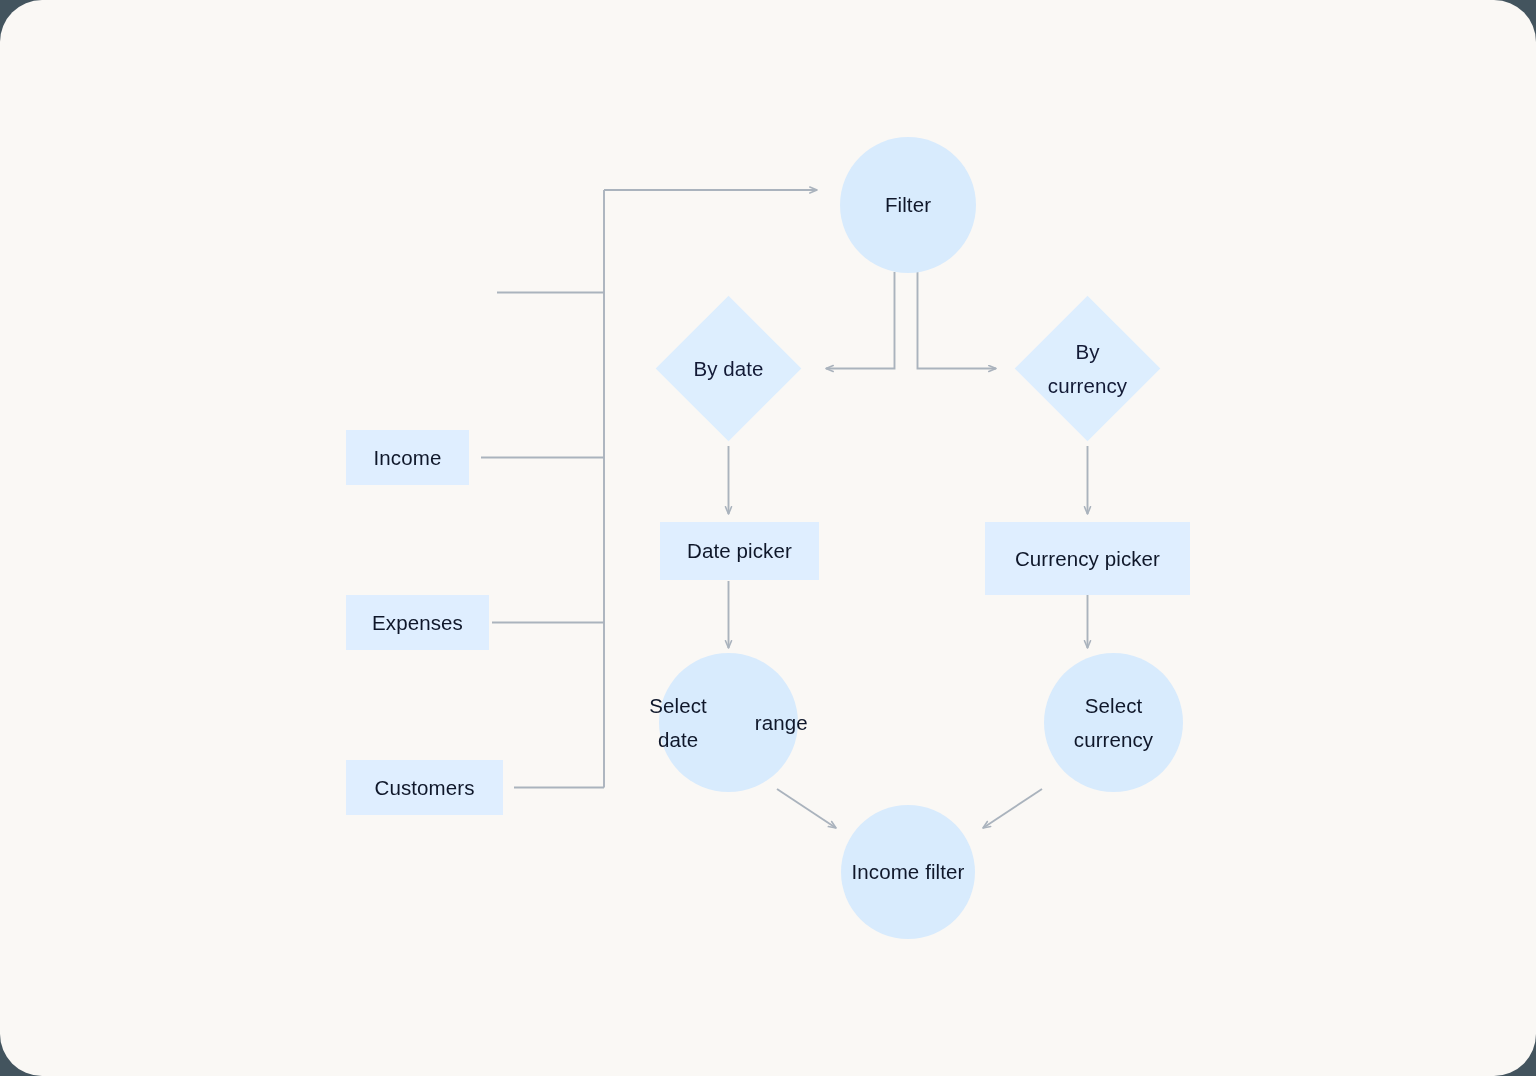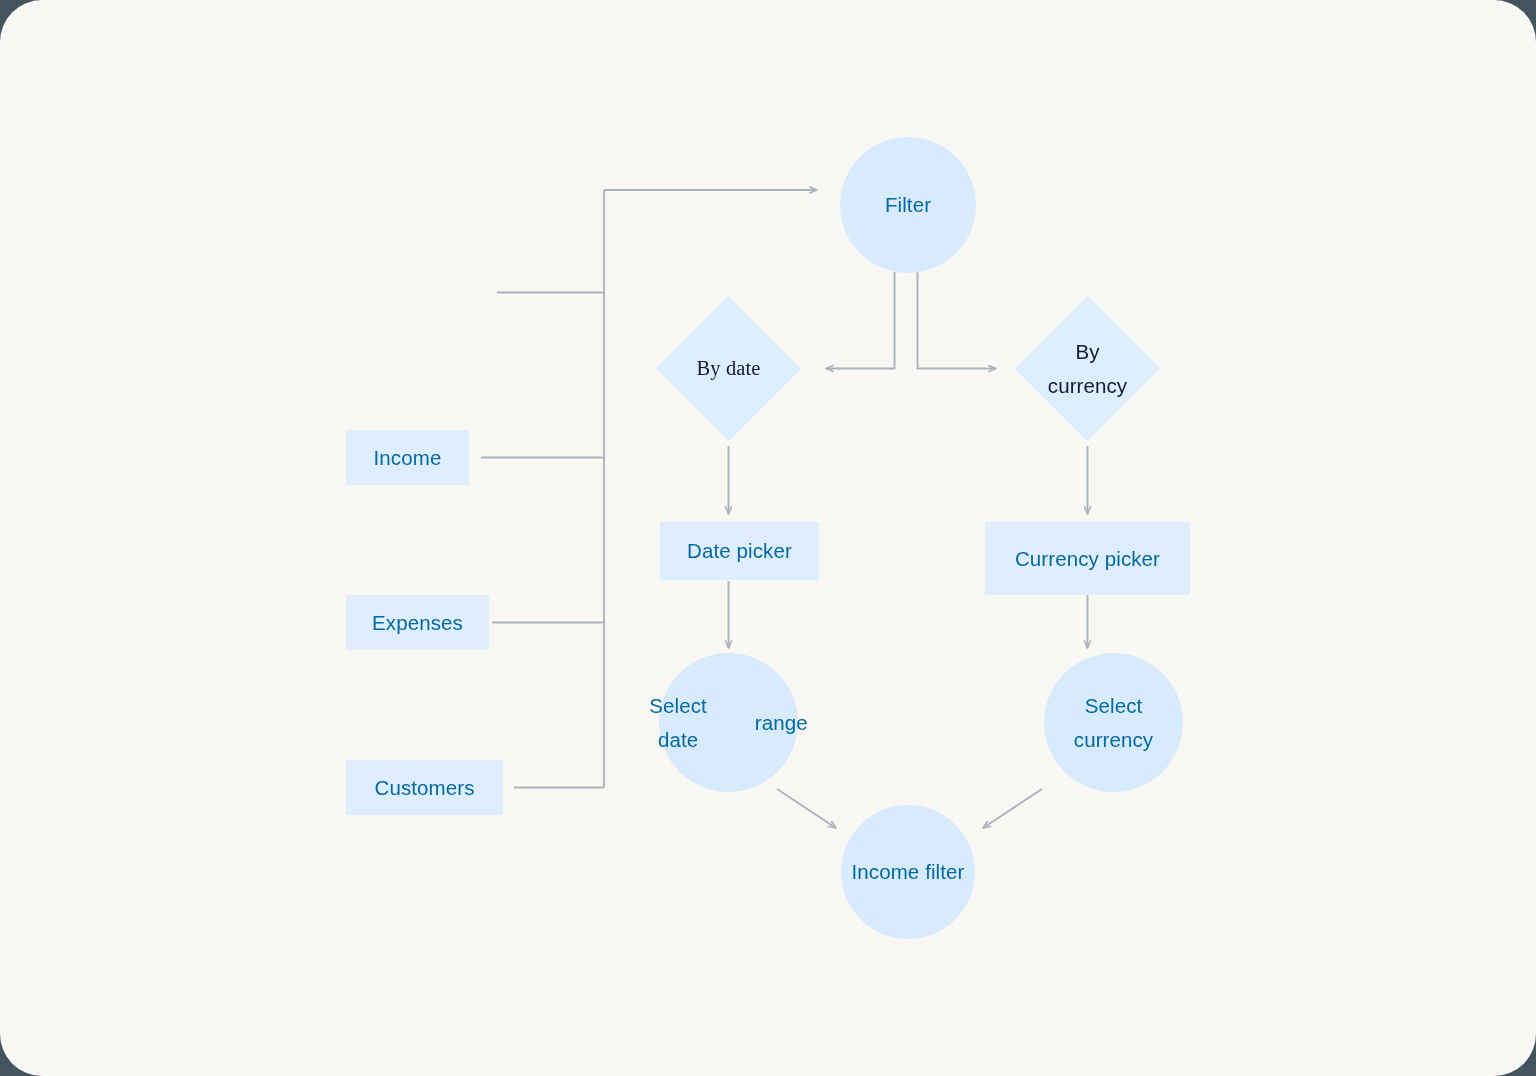--- a/index.html
+++ b/index.html
@@ -29,21 +29,21 @@
     width: 1536px;
     height: 1076px;
     pointer-events: none;
   }
   .node {
     position: absolute;
     display: flex;
     align-items: center;
     justify-content: center;
     text-align: center;
-    color: #0369a1;
+    color: #0f172a;
     font-size: 20.5px;
     line-height: 1.62;
     letter-spacing: 0.1px;
     box-sizing: border-box;
   }
   .rect {
     background: #dfeeff;
   }
   .circle {
     background: #d8ebfd;
@@ -131,21 +131,21 @@
   <div class="node rect" style="left:346px; top:760px; width:157px; height:55px;">
     <span>Customers</span>
   </div>
 
   <div class="node circle" style="left:840px; top:137px; width:136px; height:136px;">
     <span>Filter</span>
   </div>
 
   <div class="diamond-wrap" style="left:677px; top:317px; width:103px; height:103px;">
     <div class="diamond-shape"></div>
-    <div class="diamond-label" style="left:-48px; top:0; width:199px;font-family:Liberation Serif, serif;">
+    <div class="diamond-label" style="left:-48px; top:0; width:199px;">
       <span>By date</span>
     </div>
   </div>
 
   <div class="diamond-wrap" style="left:1036px; top:317px; width:103px; height:103px;">
     <div class="diamond-shape"></div>
     <div class="diamond-label" style="left:-48px; top:0; width:199px; flex-direction:column;">
       <span>By</span>
       <span>currency</span>
     </div>

